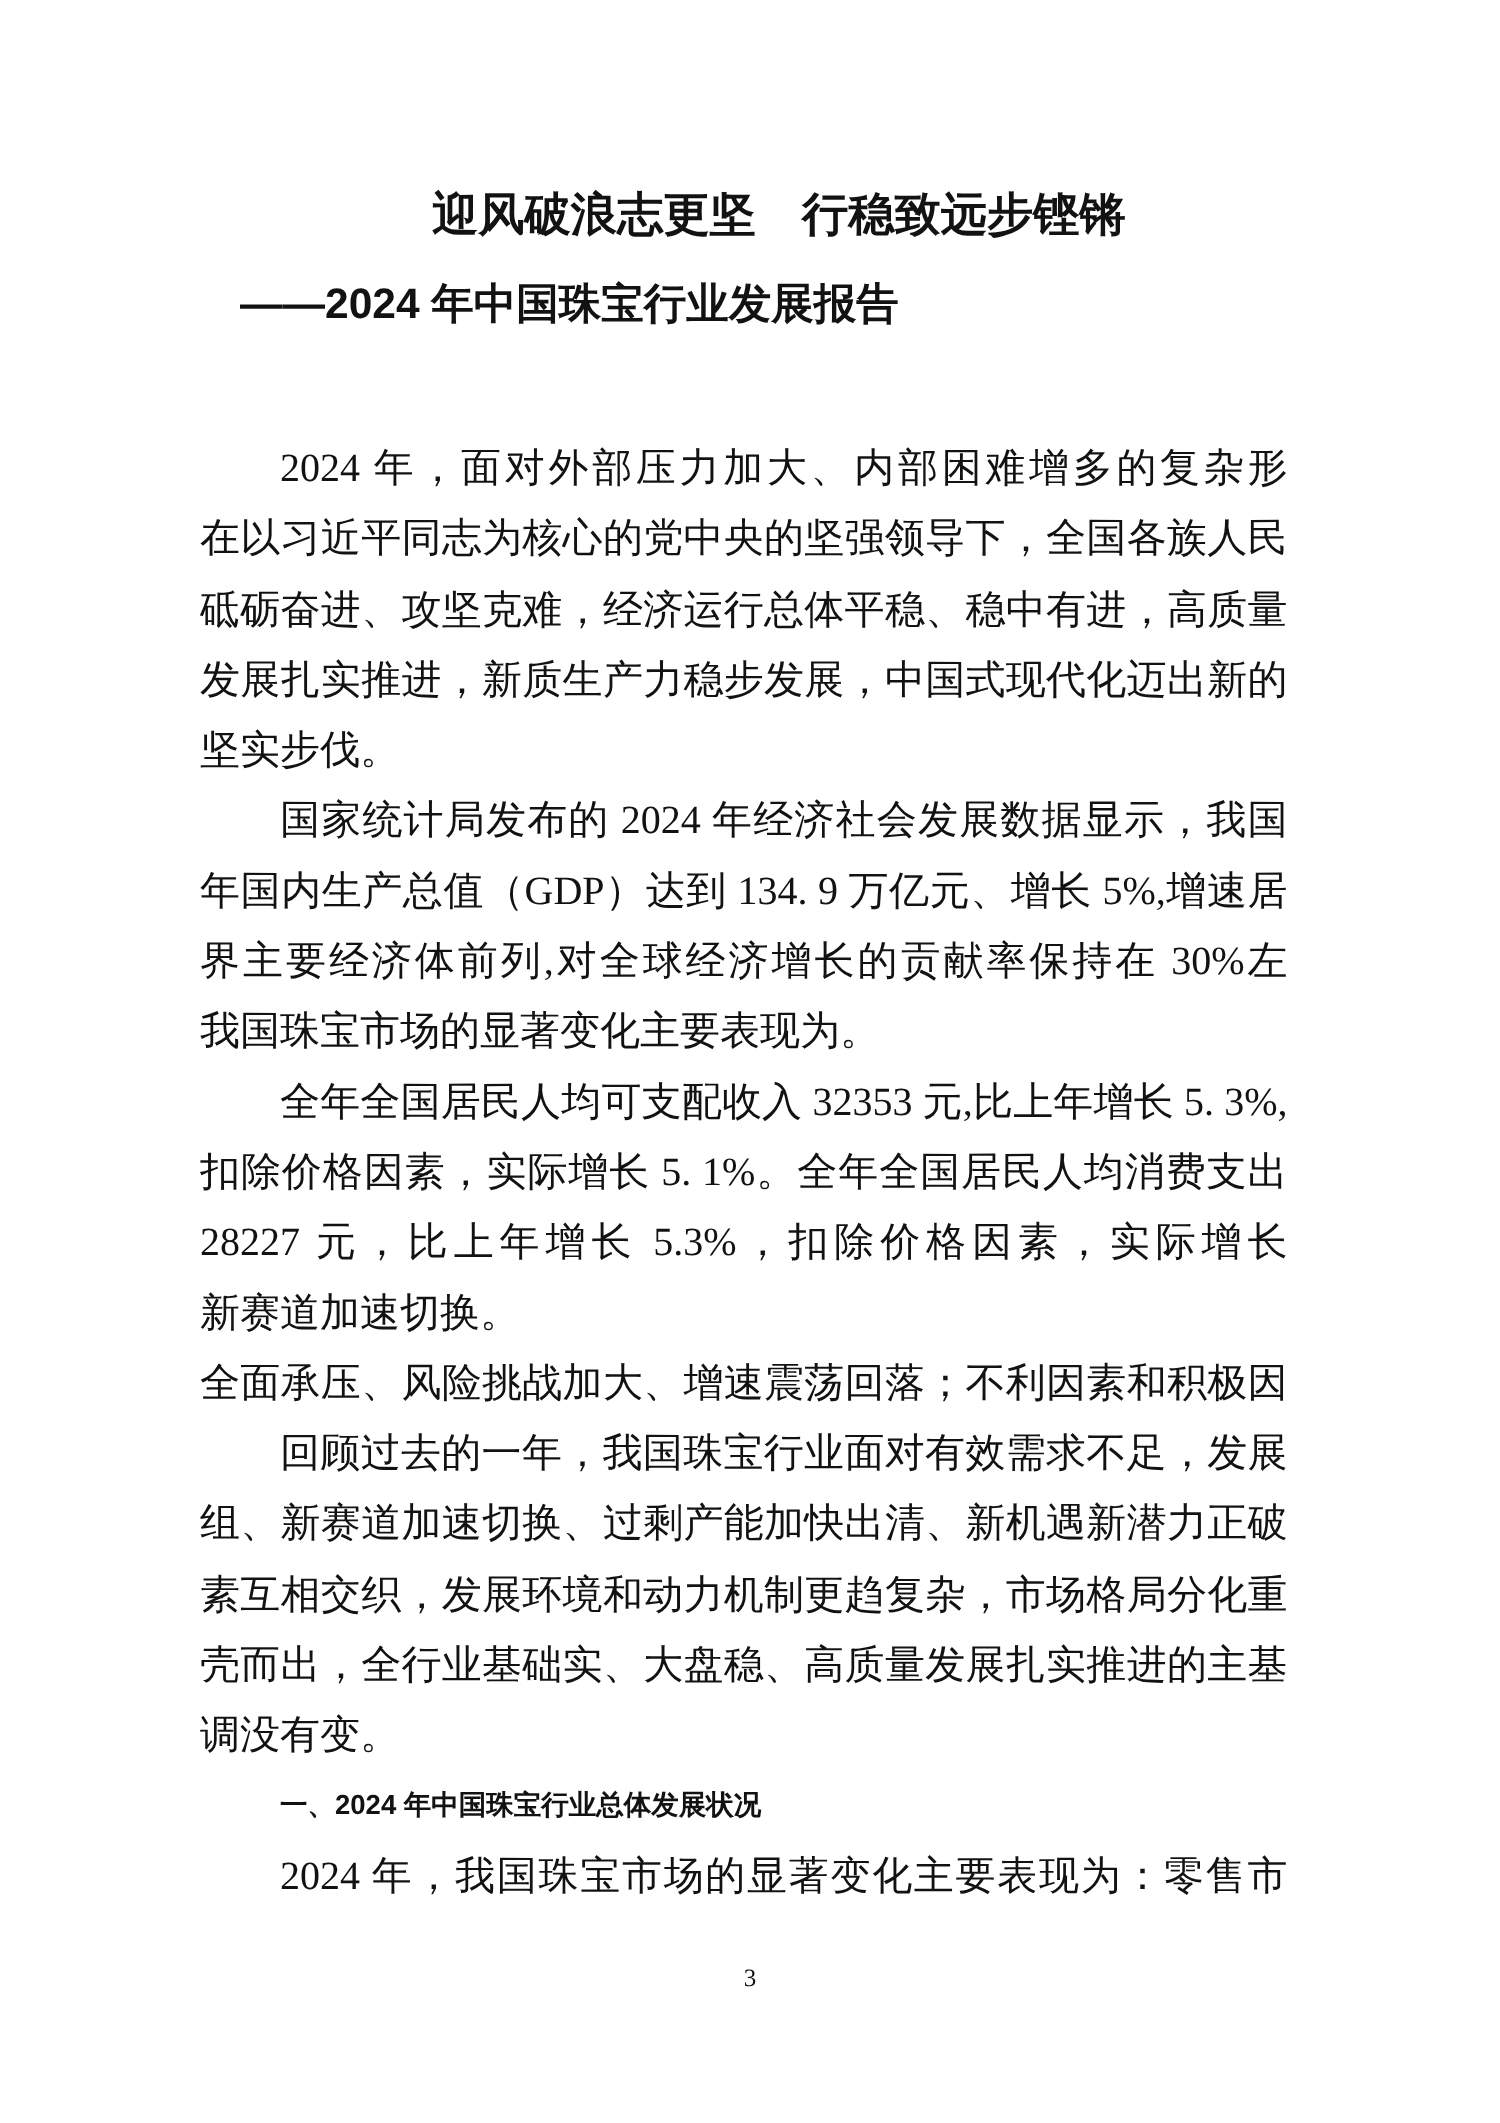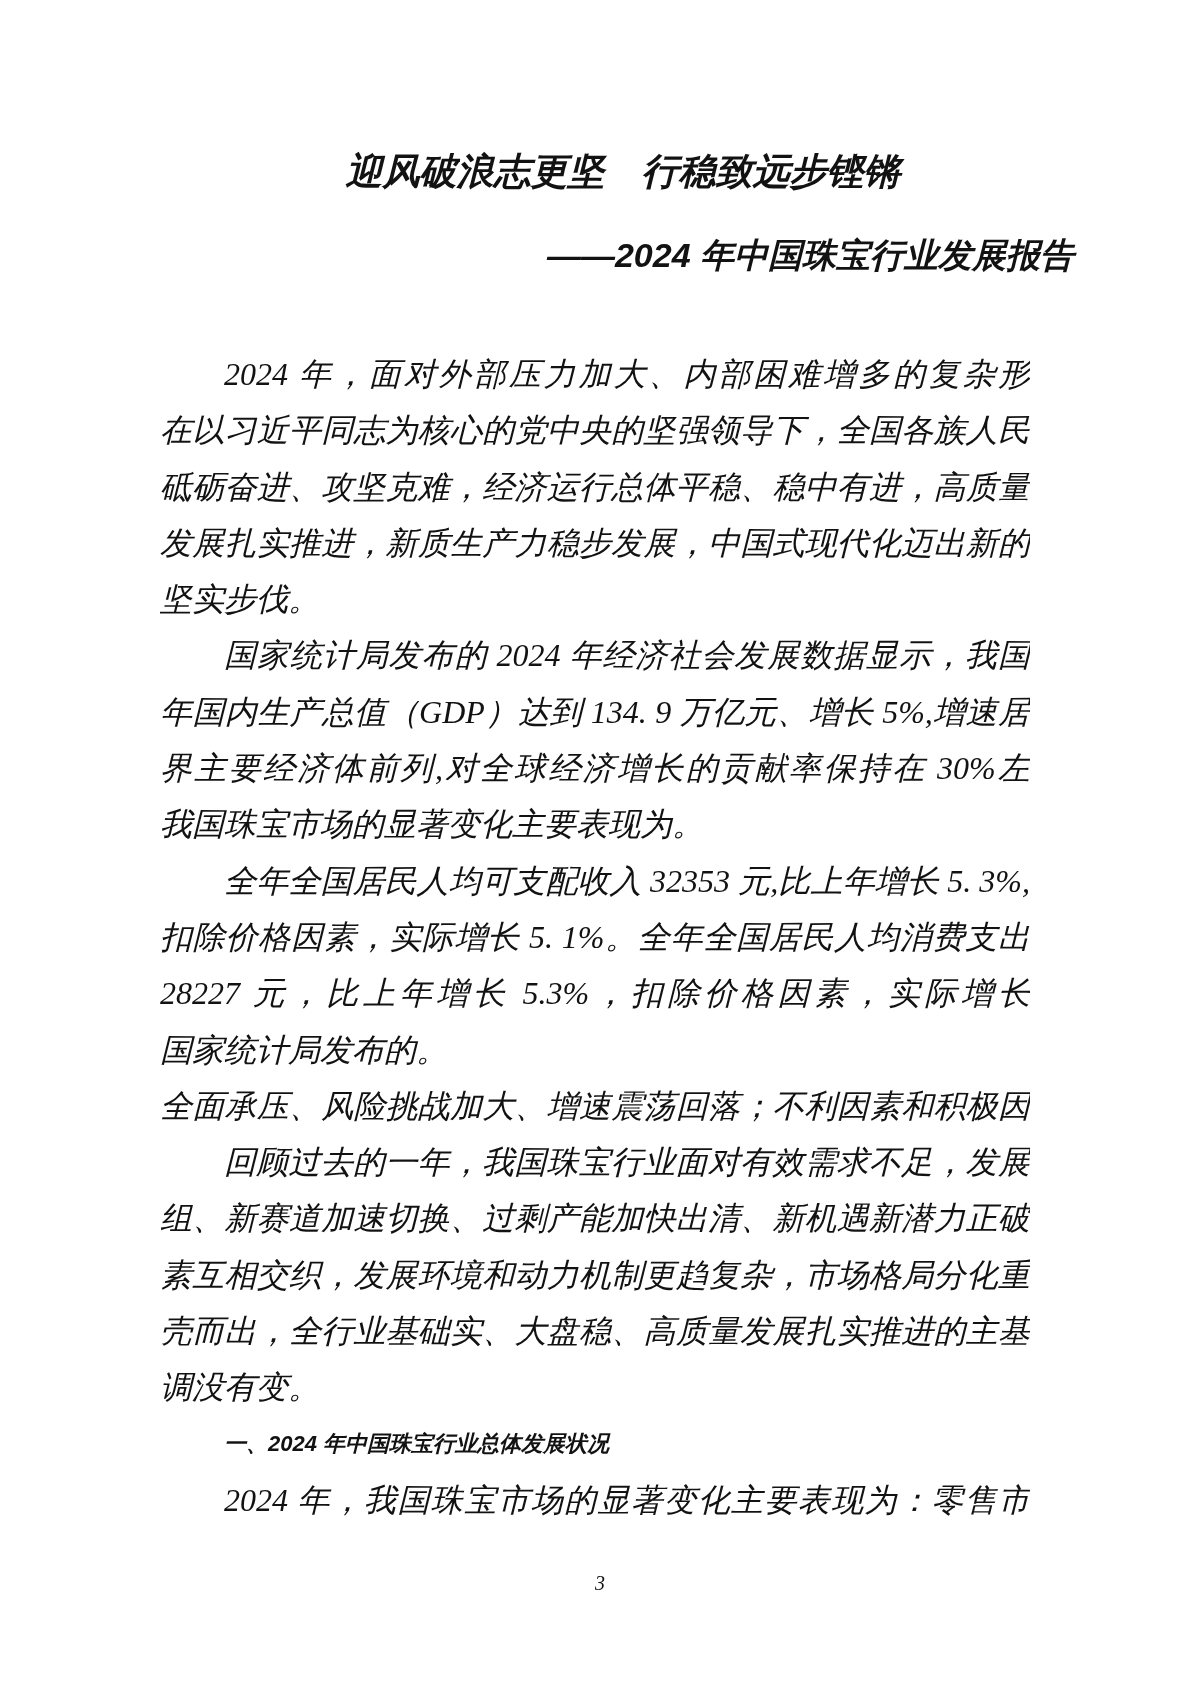--- a/index.html
+++ b/index.html
@@ -9,44 +9,43 @@
     background: #ffffff;
     font-family: "Liberation Serif", "DejaVu Serif", serif;
   }
   .page {
     position: relative;
     width: 1200px;
     height: 1698px;
     background: #ffffff;
     color: #121212;
     overflow: hidden;
-    font-style: italic;
   }
   .doc-title {
     position: absolute;
     left: 160px;
     top: 150px;
     width: 870px;
     margin: 0;
     padding-left: 28px;
     text-align: center;
     font-family: "Liberation Sans", "DejaVu Sans", sans-serif;
     font-weight: bold;
     font-size: 37px;
     line-height: 44px;
     white-space: pre;
   }
   .doc-subtitle {
     position: absolute;
     left: 160px;
     top: 217px;
     width: 870px;
-    margin: 16px;
+    margin: 4px;
     padding-left: 28px;
-    text-align: right;
+    text-align: left;
     font-family: "Liberation Sans", "DejaVu Sans", sans-serif;
     font-weight: bold;
     font-size: 34px;
     line-height: 44px;
   }
   .body-text {
     position: absolute;
     left: 160px;
     top: 346px;
     width: 870px;
@@ -92,21 +91,21 @@
       <div class="line">砥砺奋进、攻坚克难，经济运行总体平稳、稳中有进，高质量</div>
       <div class="line">发展扎实推进，新质生产力稳步发展，中国式现代化迈出新的</div>
       <div class="line pl">坚实步伐。</div>
       <div class="line indent">国家统计局发布的 2024 年经济社会发展数据显示，我国全</div>
       <div class="line">年国内生产总值（GDP）达到 134. 9 万亿元、增长 5%,增速居世</div>
       <div class="line">界主要经济体前列,对全球经济增长的贡献率保持在 30%左右，</div>
       <div class="line pl">我国珠宝市场的显著变化主要表现为。</div>
       <div class="line indent">全年全国居民人均可支配收入 32353 元,比上年增长 5. 3%,</div>
       <div class="line">扣除价格因素，实际增长 5. 1%。全年全国居民人均消费支出</div>
       <div class="line">28227 元，比上年增长 5.3%，扣除价格因素，实际增长 5.1%，促</div>
-      <div class="line pl">国家统计局发布的。</div>
+      <div class="line pl">新赛道加速切换。</div>
       <div class="line">全面承压、风险挑战加大、增速震荡回落；不利因素和积极因</div>
       <div class="line indent">回顾过去的一年，我国珠宝行业面对有效需求不足，发展</div>
       <div class="line">组、新赛道加速切换、过剩产能加快出清、新机遇新潜力正破</div>
       <div class="line">素互相交织，发展环境和动力机制更趋复杂，市场格局分化重</div>
       <div class="line">壳而出，全行业基础实、大盘稳、高质量发展扎实推进的主基</div>
       <div class="line pl">调没有变。</div>
       <div class="line heading indent">一、2024 年中国珠宝行业总体发展状况</div>
       <div class="line indent">2024 年，我国珠宝市场的显著变化主要表现为：零售市场</div>
     </div>
   <div class="page-number">3</div>

